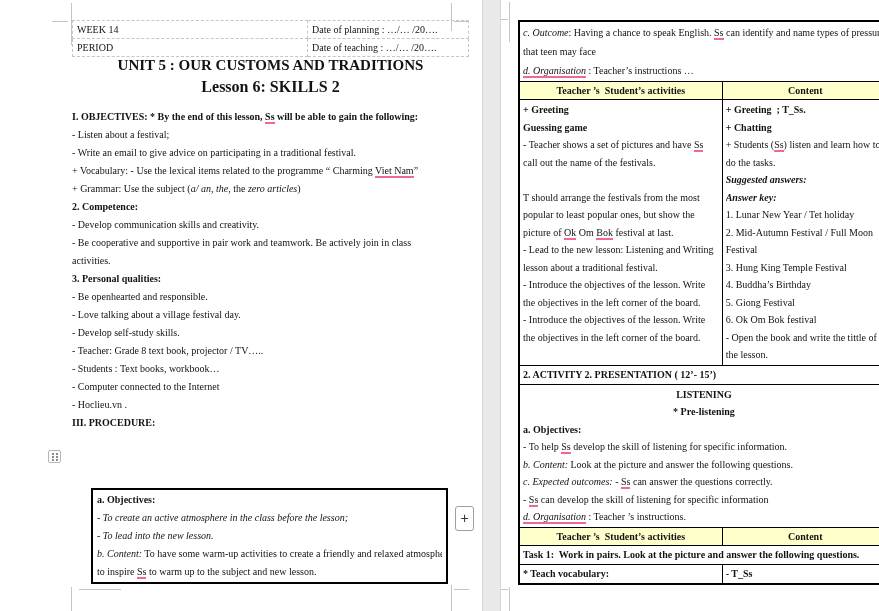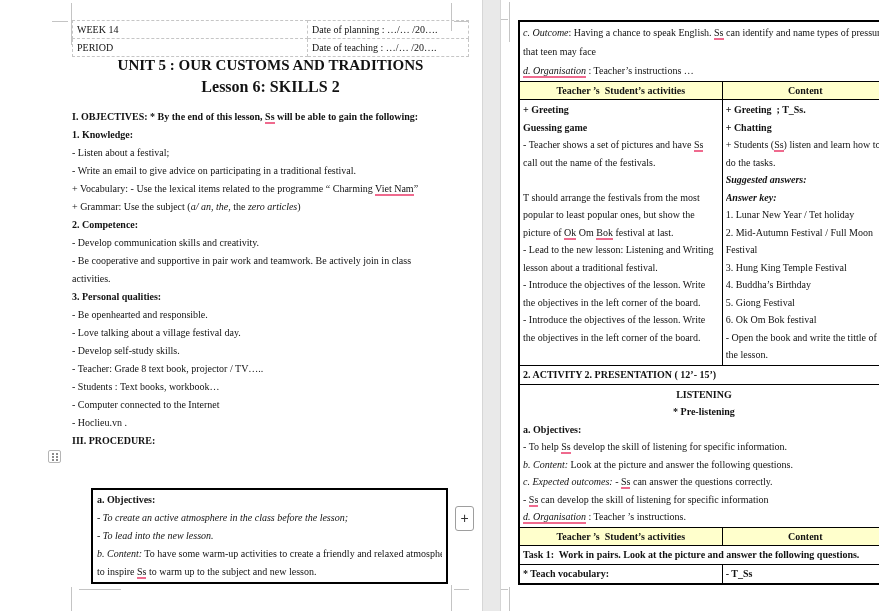--- a/index.html
+++ b/index.html
@@ -72,21 +72,20 @@
     </tbody>
       </table>
 
     <div class="titleblk">
       <div class="t1">UNIT 5 : OUR CUSTOMS AND TRADITIONS</div>
       <div class="t2">Lesson 6: SKILLS 2</div>
     </div>
 
     <div class="bodyblk">
         <div class="ln"><span class="b">I. OBJECTIVES: * By the end of this lesson, </span><span class="b sq">Ss</span><span class="b"> will be able to gain the following:</span></div>
-        <div class="ln"><span class="b">1. Knowledge:</span></div>
         <div class="ln"><span>- Listen about a festival;</span></div>
         <div class="ln"><span>- Write an email to give advice on participating in a traditional festival.</span></div>
         <div class="ln"><span>+ Vocabulary: - Use the lexical items related to the programme “ Charming </span><span class="sq">Viet Nam</span><span>”</span></div>
         <div class="ln"><span>+ Grammar: Use the subject (</span><span class="i">a/ an, the,</span><span> the </span><span class="i">zero articles</span><span>)</span></div>
         <div class="ln"><span class="b">2. Competence:</span></div>
         <div class="ln"><span>- Develop communication skills and creativity.</span></div>
         <div class="ln"><span>- Be cooperative and supportive in pair work and teamwork. Be actively join in class</span></div>
         <div class="ln"><span>activities.</span></div>
         <div class="ln"><span class="b">3. Personal qualities:</span></div>
         <div class="ln"><span>- Be openhearted and responsible.</span></div>

